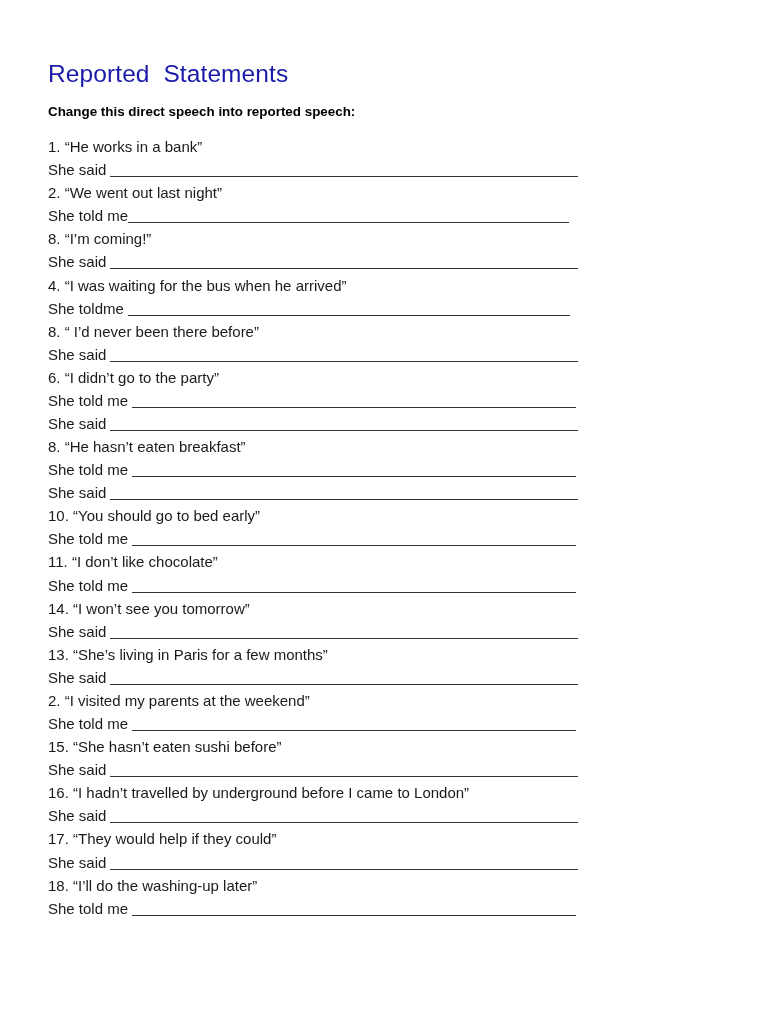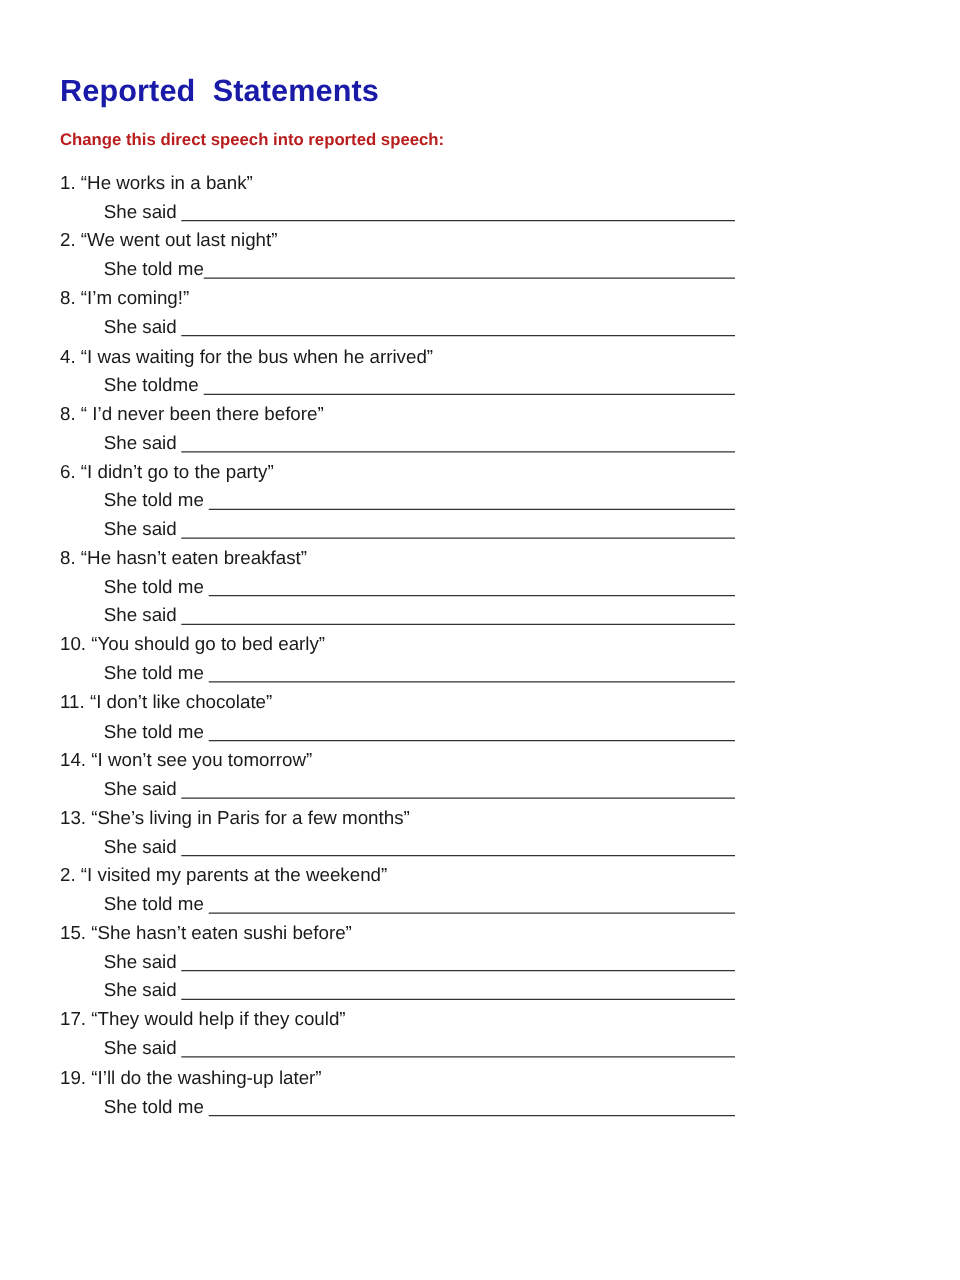--- a/index.html
+++ b/index.html
@@ -23,50 +23,49 @@
     }
     .title {
       position: absolute;
       top: 60px;
       left: 0;
       font-size: 24.5px;
       color: #1a1aa8;
       white-space: pre;
       letter-spacing: 0.1px;
       margin: 0;
-      font-weight: bold;
+      font-weight: normal;
     }
     .instruction {
       position: absolute;
       top: 104px;
       left: 0;
       font-size: 13.4px;
       font-weight: bold;
-      color: #b91c1c;
+      color: #000000;
       margin: 0;
       white-space: nowrap;
     }
     .items {
       position: absolute;
       top: 134px;
       left: 0;
       width: 540px;
     }
     .line {
       height: 23.09px;
       line-height: 20px;
       font-size: 15px;
       white-space: nowrap;
       display: flex;
       align-items: flex-end;
     }
     .answer-row .prefix {
       flex: 0 0 auto;
       padding-right: 4px;
-      margin-left: 35px;
     }
     .answer-row .prefix.tight {
       padding-right: 0;
     }
     .blank {
       display: inline-block;
       border-bottom: 1.2px solid #333;
       height: 1px;
       margin-bottom: 3px;
     }
@@ -161,30 +160,31 @@
       <span class="prefix">She told me</span>
       <span class="blank" style="width:444px"></span>
     </div>
 
     <div class="line">15. “She hasn’t eaten sushi before”</div>
     <div class="line answer-row">
       <span class="prefix">She said</span>
       <span class="blank" style="width:468px"></span>
     </div>
 
+    <div class="line">16. “I hadn’t travelled by underground before I came to London”</div>
     <div class="line answer-row">
       <span class="prefix">She said</span>
       <span class="blank" style="width:468px"></span>
     </div>
 
     <div class="line">17. “They would help if they could”</div>
     <div class="line answer-row">
       <span class="prefix">She said</span>
       <span class="blank" style="width:468px"></span>
     </div>
 
-    <div class="line">19. “I’ll do the washing-up later”</div>
+    <div class="line">18. “I’ll do the washing-up later”</div>
     <div class="line answer-row">
       <span class="prefix">She told me</span>
       <span class="blank" style="width:444px"></span>
     </div>
   </div>
 </div>
 
 </body></html>

